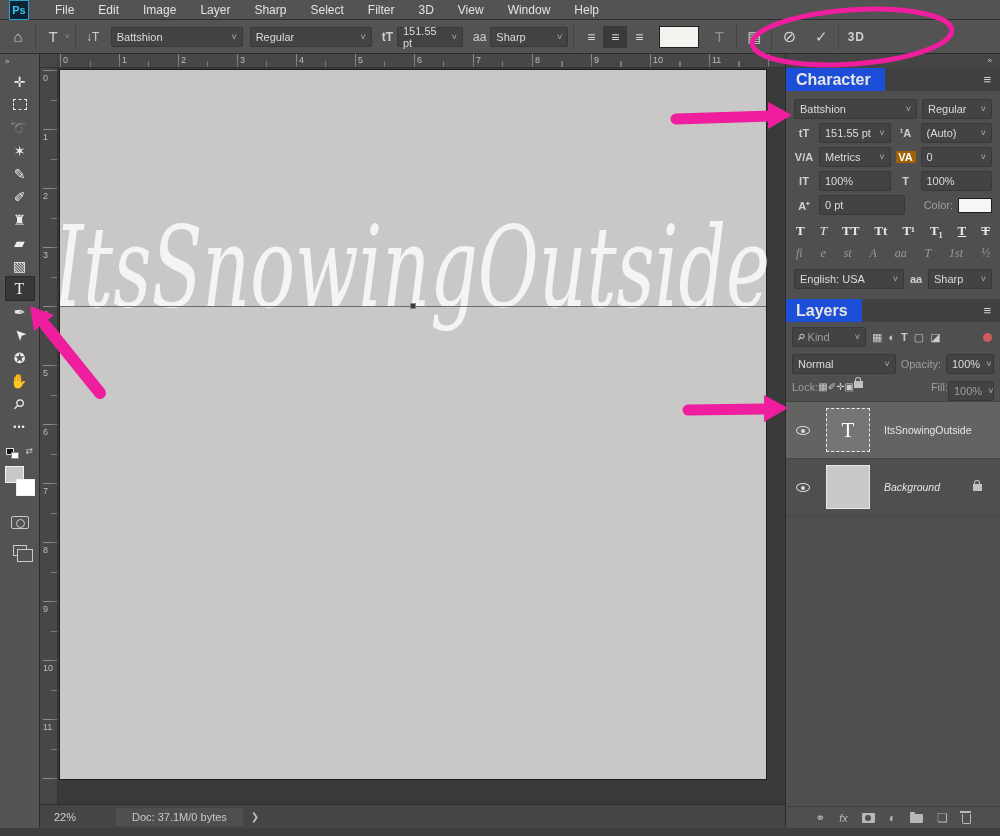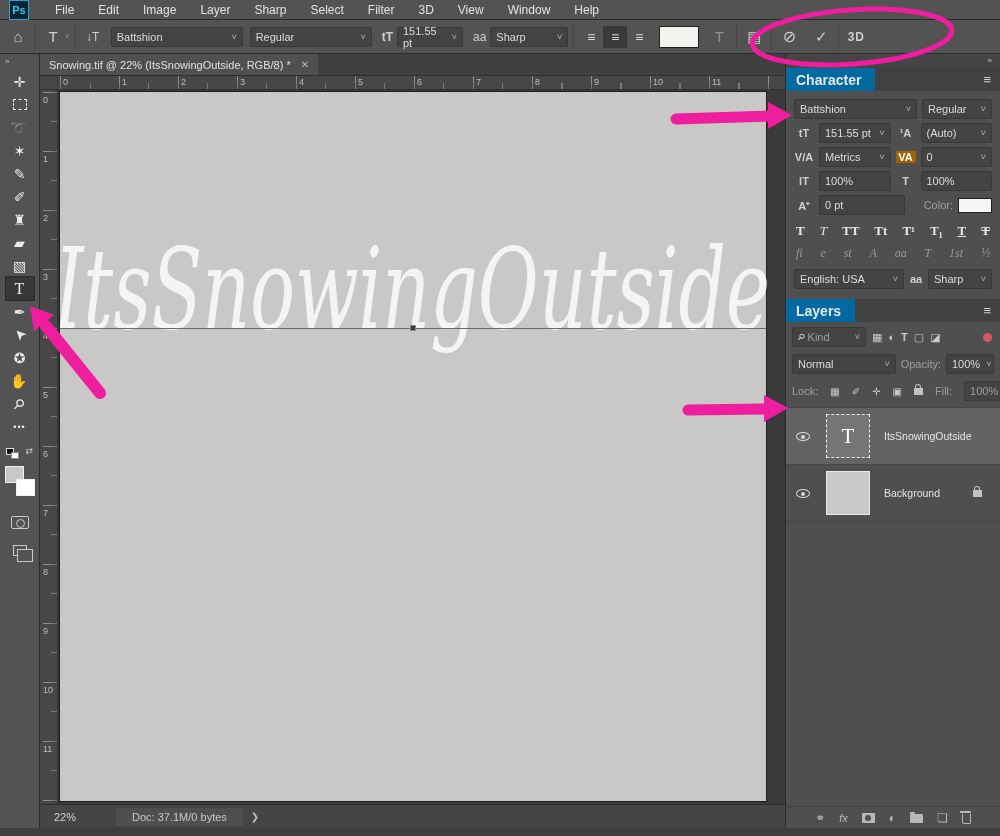--- a/index.html
+++ b/index.html
@@ -77,53 +77,53 @@
 
   .statusbar{height:24px;background:#454545;border-top:1px solid #2c2c2c;display:flex;align-items:center;font-size:11px;color:#cfcfcf}
   .zoom-field{padding:0 10px 0 14px}
   .docinfo{background:#4f4f4f;height:18px;display:flex;align-items:center;padding:0 16px;margin-left:30px;color:#c8c8c8}
   .status-chev{margin-left:8px;font-size:10px;color:#bdbdbd}
 
   
   .panels{width:215px;background:#4f4f4f;border-left:1px solid #2c2c2c;display:flex;flex-direction:column}
   .panel-collapse{height:14px;background:#454545;text-align:right;font-size:8px;color:#c9c9c9;padding:2px 8px 0}
   .ptabrow{height:23px;background:#414141;display:flex;align-items:stretch}
-  .ptab{background:#0369a1;display:flex;align-items:center;padding:0 14px 0 10px;font-weight:bold;font-size:14px;color:#e6e6e6}
+  .ptab{background:#1d4ed8;display:flex;align-items:center;padding:0 14px 0 10px;font-weight:bold;font-size:16px;color:#e6e6e6}
   .pmenu{margin-left:auto;align-self:center;padding-right:9px;color:#cfcfcf;font-size:13px}
   .crow{display:flex;align-items:center;gap:5px;margin:4px 8px 0}
   .cicon{width:20px;text-align:center;font-size:11px;color:#cfcfcf;font-weight:bold;flex:none}
   .f1{flex:1}
   .char-color{width:34px;height:15px;background:#f7f6f4;border:1px solid #1f1f1f}
   .tstyle-row{display:flex;justify-content:space-between;margin:8px 10px 0;font-family:"Liberation Serif",serif}
   .tstyle-row span{font-size:13px;color:#e8e8e8;font-weight:bold}
   .tstyle-row .it{font-style:italic;font-weight:normal}
   .tstyle-row .ul{text-decoration:underline}
   .tstyle-row .st{text-decoration:line-through}
   .otype-row{display:flex;justify-content:space-between;margin:7px 10px 0;font-family:"Liberation Serif",serif}
   .otype-row span{font-size:12px;color:#9a9a9a;font-style:italic}
   .lang-row{display:flex;align-items:center;gap:5px;margin:8px 8px 10px}
 
   
   .lfilter{display:flex;align-items:center;gap:6px;padding:5px 6px 4px}
   .lfilter .search{width:74px}
   .fico{font-size:11px;color:#c9c9c9}
   .red-dot{width:9px;height:9px;border-radius:50%;background:#d25a5a;margin-left:auto;margin-right:2px}
   .blend-row{display:flex;align-items:center;gap:5px;padding:3px 6px}
-  .lockrow{display:flex;align-items:center;gap:12px;padding:4px 6px 6px;border-bottom:1px solid #444;color:#9f9f9f}
+  .lockrow{display:flex;align-items:flex-start;gap:0;padding:4px 6px 0;border-bottom:1px solid #444;color:#9f9f9f}
   .lockrow .fico{font-size:10px}
   .dim{color:#9f9f9f}
   .layer-row{height:57px;display:flex;align-items:center;border-bottom:1px solid #464646;padding:0 6px;gap:6px}
   .layer-row.selected{background:#636363}
   .eye{width:14px;height:9px;border:1px solid #d8d8d8;border-radius:50%;position:relative;flex:none;margin:0 4px}
   .eye::after{content:"";position:absolute;left:4px;top:2px;width:4px;height:4px;border-radius:50%;background:#d8d8d8}
   .thumb-t{width:44px;height:44px;background:#757575;border:1px dashed #ececec;display:flex;align-items:center;justify-content:center;
     font-family:"Liberation Serif",serif;font-size:21px;color:#fff;flex:none;margin-left:6px}
   .thumb-bg{width:44px;height:44px;background:#cbc9c7;border:1px solid #e8e8e8;flex:none;margin-left:6px}
   .lname{font-size:10.5px;color:#e4e4e4;margin-left:8px}
-  .lname.italic{}
+  .lname.italic{font-style:italic}
   .lock-ico{width:9px;height:7px;background:#c2c2c2;position:relative;display:inline-block;flex:none}
   .lock-ico::before{content:"";position:absolute;left:1px;top:-4px;width:4px;height:4px;border:1.5px solid #c2c2c2;border-bottom:none;border-radius:3px 3px 0 0}
   .lock-right{margin-left:auto;margin-right:12px}
   .layers-filler{flex:1}
   .layers-footer{height:22px;border-top:1px solid #3f3f3f;display:flex;align-items:center;justify-content:center;gap:14px;color:#b8b8b8}
   .layers-footer .g{font-size:12px}
   .fx{font-style:italic;font-size:11px}
   .mask-ico{width:13px;height:10px;background:#b8b8b8;border-radius:1px;position:relative}
   .mask-ico::after{content:"";position:absolute;left:3px;top:2px;width:6px;height:6px;border-radius:50%;background:#4f4f4f}
   .folder-ico{width:13px;height:9px;background:#b8b8b8;border-radius:1px;position:relative;margin-top:2px}
@@ -251,26 +251,20 @@
     </div>
     <div class="big-pair">
       <span class="big-fg"></span>
       <span class="big-bg"></span>
     </div>
     <div class="qmask"></div>
     <div class="smode"></div>
   </div>
 
   <div class="docarea">
-    <div class="tabbar">
-      <div class="doctab">
-        <span>Snowing.tif @ 22% (ItsSnowingOutside, RGB/8) *</span>
-        <span class="close">✕</span>
-      </div>
-    </div>
     <div class="rulerrow">
       <div class="ruler-corner"></div>
       <div class="hruler">
         <span style="left:5px">0</span>
         <span style="left:64px">1</span>
         <span style="left:123px">2</span>
         <span style="left:182px">3</span>
         <span style="left:241px">4</span>
         <span style="left:300px">5</span>
         <span style="left:359px">6</span>

